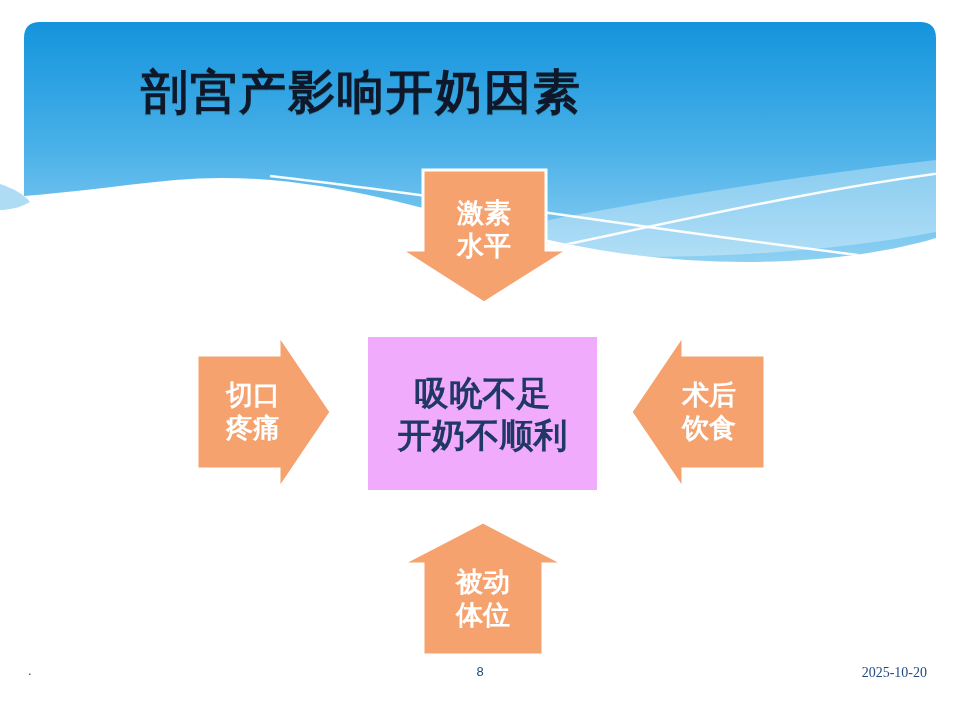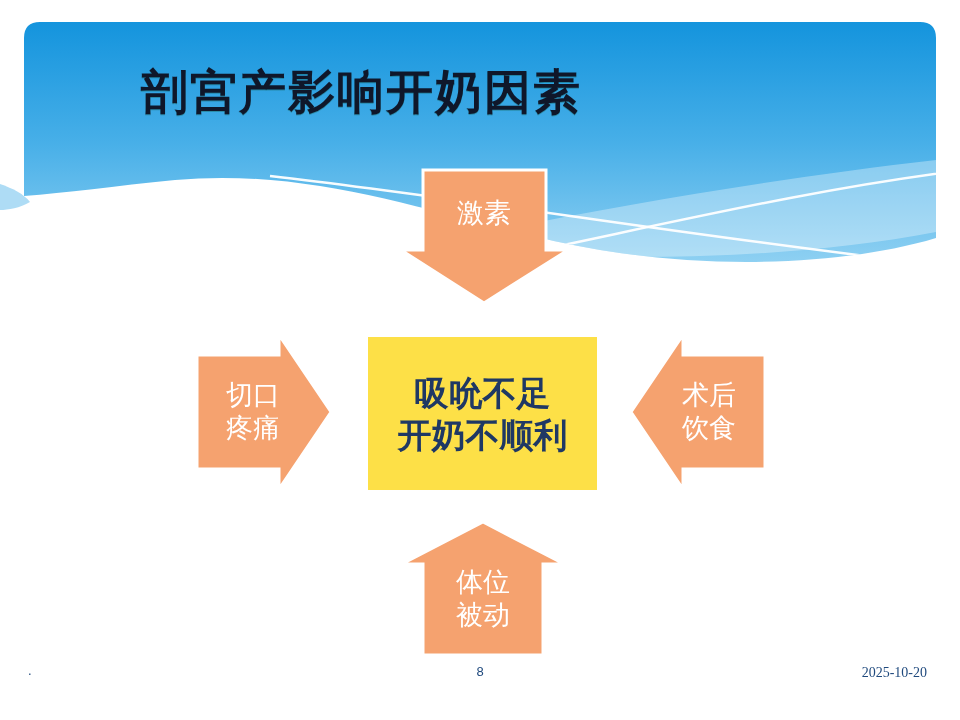--- a/index.html
+++ b/index.html
@@ -15,26 +15,26 @@
     position:absolute;left:141px;top:66px;width:700px;
     font-size:47px;font-weight:bold;letter-spacing:2px;
     color:#0f172a;margin:0;line-height:1.1;
     text-shadow:0 1px 0 rgba(0,60,0,0.25);
   }
 
   .arrow{position:absolute;}
   .arrow svg{display:block;}
   .arrow-label{
     position:absolute;text-align:center;color:#ffffff;
-    font-weight:normal;font-size:27px;line-height:33px;
+    font-weight:bold;font-size:27px;line-height:33px;
   }
 
   .center-box{
     position:absolute;left:368px;top:337px;width:229px;height:153px;
-    background:#fde047;display:flex;flex-direction:column;
+    background:#f0abfc;display:flex;flex-direction:column;
     align-items:center;justify-content:center;
   }
   .center-box .line{
     color:#1f3864;font-weight:bold;font-size:34px;line-height:42px;
     text-align:center;white-space:nowrap;
   }
 
   .footer-left{
     position:absolute;left:28px;top:663px;font-size:13px;color:#1f497d;
   }
@@ -88,20 +88,21 @@
   </svg>
 
   <h1 class="title">剖宫产影响开奶因素</h1>
 
   <div class="arrow" style="left:396px;top:166px;width:175px;height:140px;">
     <svg width="175" height="140" viewBox="0 0 175 140">
       <polygon points="27,4 150,4 150,84 172,84 88,137 5,84 27,84" fill="#f5a26f" stroke="#ffffff" stroke-width="3"></polygon>
     </svg>
     <div class="arrow-label" style="left:38px;top:31px;width:100px;">
       <div>激素</div>
+      <div>水平</div>
     </div>
   </div>
 
   <div class="arrow" style="left:627px;top:331px;width:142px;height:163px;">
     <svg width="142" height="163" viewBox="0 0 142 163">
       <polygon points="138,24 56,24 56,4 4,81 56,158 56,138 138,138" fill="#f5a26f" stroke="#ffffff" stroke-width="3"></polygon>
     </svg>
     <div class="arrow-label" style="left:32px;top:48px;width:100px;">
       <div>术后</div>
       <div>饮食</div>
@@ -116,22 +117,22 @@
       <div>切口</div>
       <div>疼痛</div>
     </div>
   </div>
 
   <div class="arrow" style="left:398px;top:518px;width:170px;height:140px;">
     <svg width="170" height="140" viewBox="0 0 170 140">
       <polygon points="85,4 166,46 145,46 145,137 25,137 25,46 4,46" fill="#f5a26f" stroke="#ffffff" stroke-width="3"></polygon>
     </svg>
     <div class="arrow-label" style="left:35px;top:48px;width:100px;">
+      <div>被动</div>
       <div>体位</div>
-      <div>被动</div>
     </div>
   </div>
 
   <div class="center-box">
     <div class="line">吸吮不足</div>
     <div class="line">开奶不顺利</div>
   </div>
 
   <div class="footer-left">.</div>
   <div class="footer-page">8</div>

